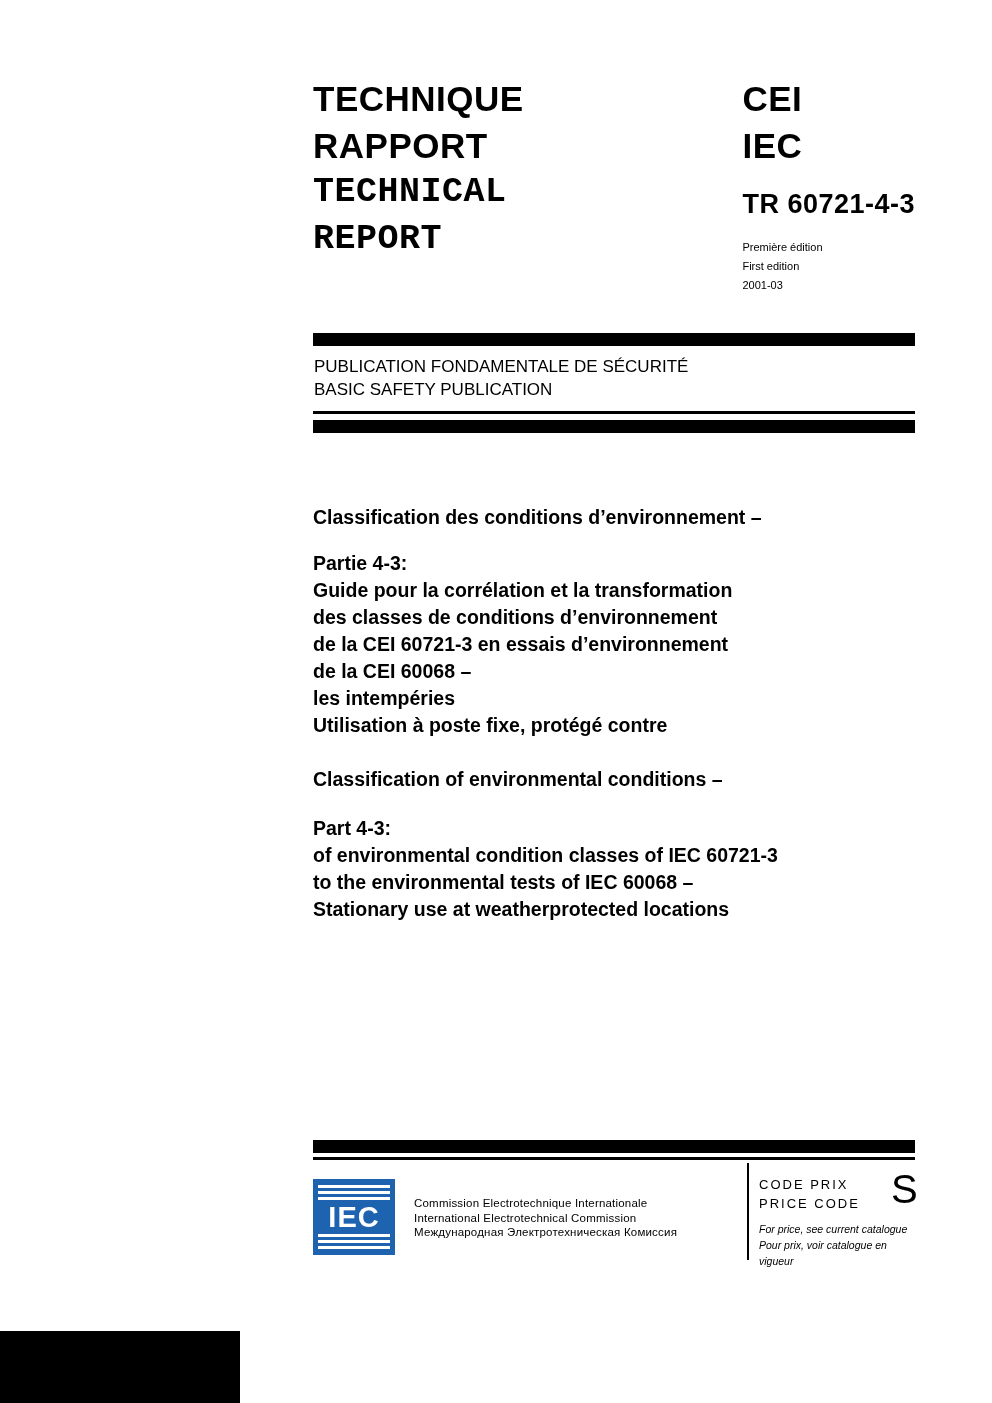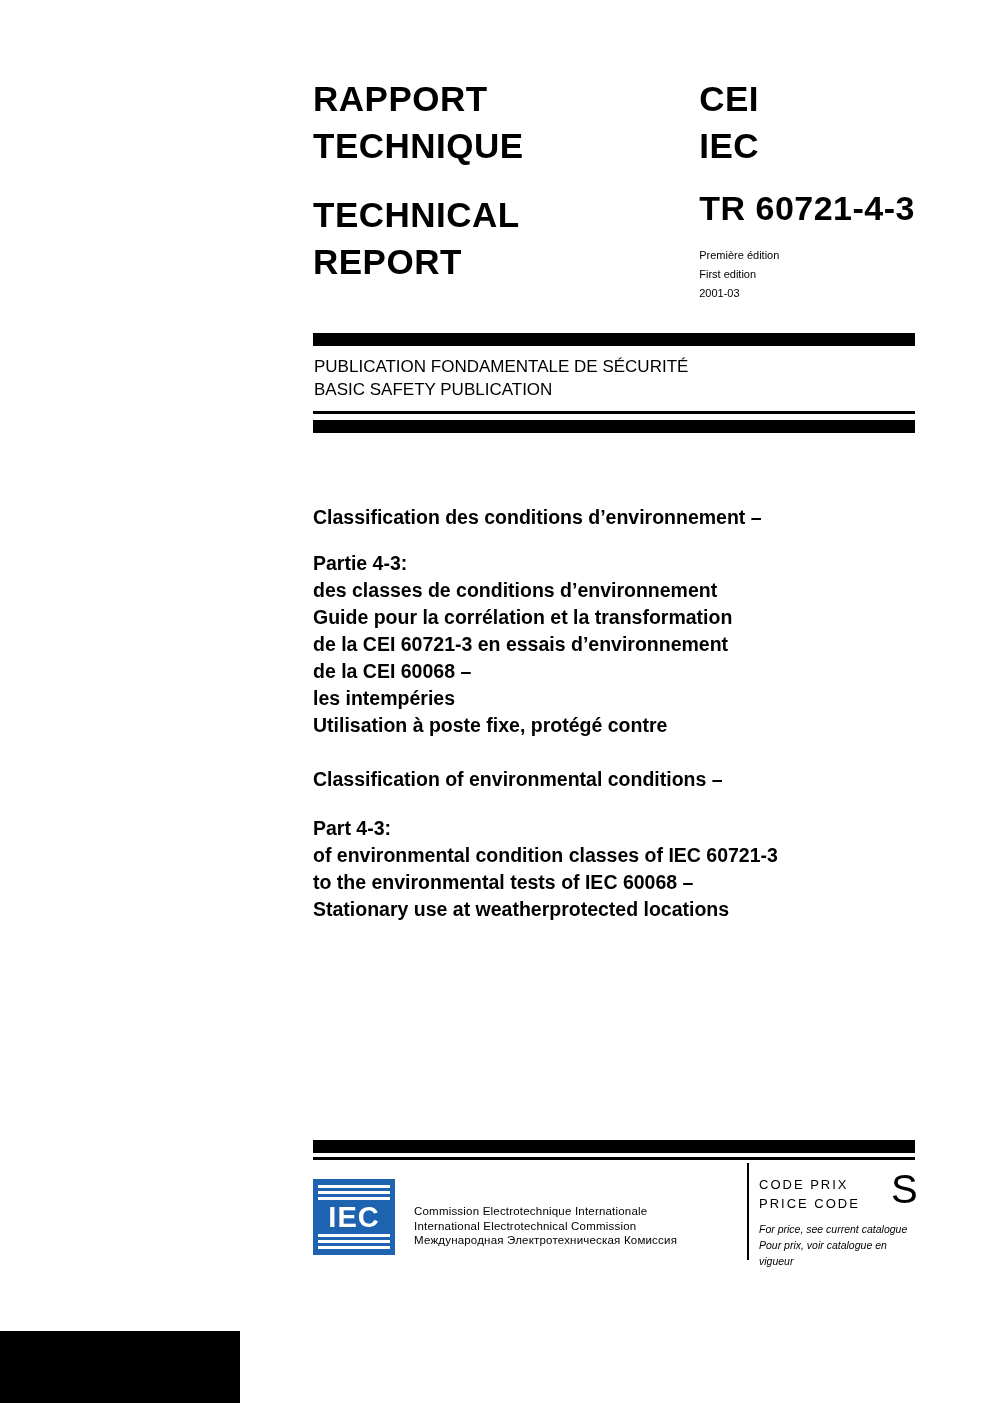--- a/index.html
+++ b/index.html
@@ -7,23 +7,23 @@
     position:relative;
     width:992px;height:1403px;
     background:#ffffff;
     font-family:"Liberation Sans", sans-serif;
     color:#000;
     overflow:hidden;
   }
   
   .hdr-left{position:absolute;left:313px;top:75px;}
   .big{font-size:35px;font-weight:bold;line-height:47px;letter-spacing:0.5px;}
-  .hdr-left .block2{margin-top:22px;}
+  .hdr-left .block2{font-family:Liberation Mono, monospace;}
   .hdr-right{position:absolute;right:77px;top:75px;text-align:left;}
-  .ref{font-size:34px;font-weight:bold;margin-top:20px;letter-spacing:0.5px;}
+  .ref{font-size:27px;font-weight:bold;margin-top:20px;letter-spacing:0.5px;}
   .edition{font-size:11px;line-height:19px;margin-top:18px;}
   
   .band{position:absolute;left:313px;width:602px;}
   .rule{width:100%;background:#000;}
   .rule.thick{height:13px;}
   .rule.thin{height:3px;}
   .band-top{top:333px;}
   .band-top .band-text{font-size:17px;line-height:23px;margin:9px 0 10px 1px;}
   .band-top .rule.thin{margin-top:0;}
   .band-top .rule.thick.second{margin-top:6px;}
@@ -38,38 +38,38 @@
   
   .footer{position:absolute;left:313px;top:1163px;width:602px;height:110px;}
   .iec-logo{
     position:absolute;left:0;top:16px;width:82px;height:76px;
     background:#1e63b0;box-sizing:border-box;padding:6px 5px;
     display:flex;flex-direction:column;justify-content:space-between;
   }
   .stripe{height:3px;background:#fff;margin-bottom:3px;}
   .stripe:last-child{margin-bottom:0;}
   .logo-text{color:#fff;font-weight:bold;font-size:29px;letter-spacing:1px;text-align:center;line-height:30px;}
-  .org-lines{position:absolute;left:101px;top:41px;font-size:11.5px;line-height:14.5px;letter-spacing:0.2px;}
+  .org-lines{position:absolute;left:101px;top:33px;font-size:11.5px;line-height:14.5px;letter-spacing:0.2px;}
   .v-divider{position:absolute;left:434px;top:0;width:2px;height:97px;background:#000;}
   .price-block{position:absolute;left:446px;top:12px;width:156px;}
   .price-labels{font-size:13px;line-height:19px;letter-spacing:2px;}
   .price-code{position:absolute;left:578px;top:4px;font-size:40px;font-weight:400;}
   .price-notes{position:absolute;left:446px;top:58px;font-size:10.5px;font-style:italic;line-height:16px;}
   
   .corner-mark{position:absolute;left:0;top:1331px;width:240px;height:72px;background:#000;}
 </style>
 </head>
 <body>
 
 <div class="page">
 
   <div class="hdr-left">
     <div class="big">
+      <div>TECHNIQUE</div>
       <div>RAPPORT</div>
-      <div>TECHNIQUE</div>
     </div>
     <div class="big block2">
       <div>TECHNICAL</div>
       <div>REPORT</div>
     </div>
   </div>
 
   <div class="hdr-right">
     <div class="big">
       <div>CEI</div>
@@ -89,22 +89,22 @@
       <div>PUBLICATION FONDAMENTALE DE SÉCURITÉ</div>
       <div>BASIC SAFETY PUBLICATION</div>
     </div>
     <div class="rule thin"></div>
     <div class="rule thick second"></div>
   </div>
 
   <div class="title title-fr">
     <div class="t-head">Classification des conditions d’environnement –</div>
     <div>Partie 4-3:</div>
+    <div>Guide pour la corrélation et la transformation</div>
     <div>des classes de conditions d’environnement</div>
-    <div>Guide pour la corrélation et la transformation</div>
     <div>de la CEI 60721-3 en essais d’environnement</div>
     <div>de la CEI 60068 –</div>
     <div>les intempéries</div>
     <div>Utilisation à poste fixe, protégé contre</div>
   </div>
 
   <div class="title title-en">
     <div class="t-head">Classification of environmental conditions –</div>
     <div>Part 4-3:</div>
     <div>of environmental condition classes of IEC 60721-3</div>

